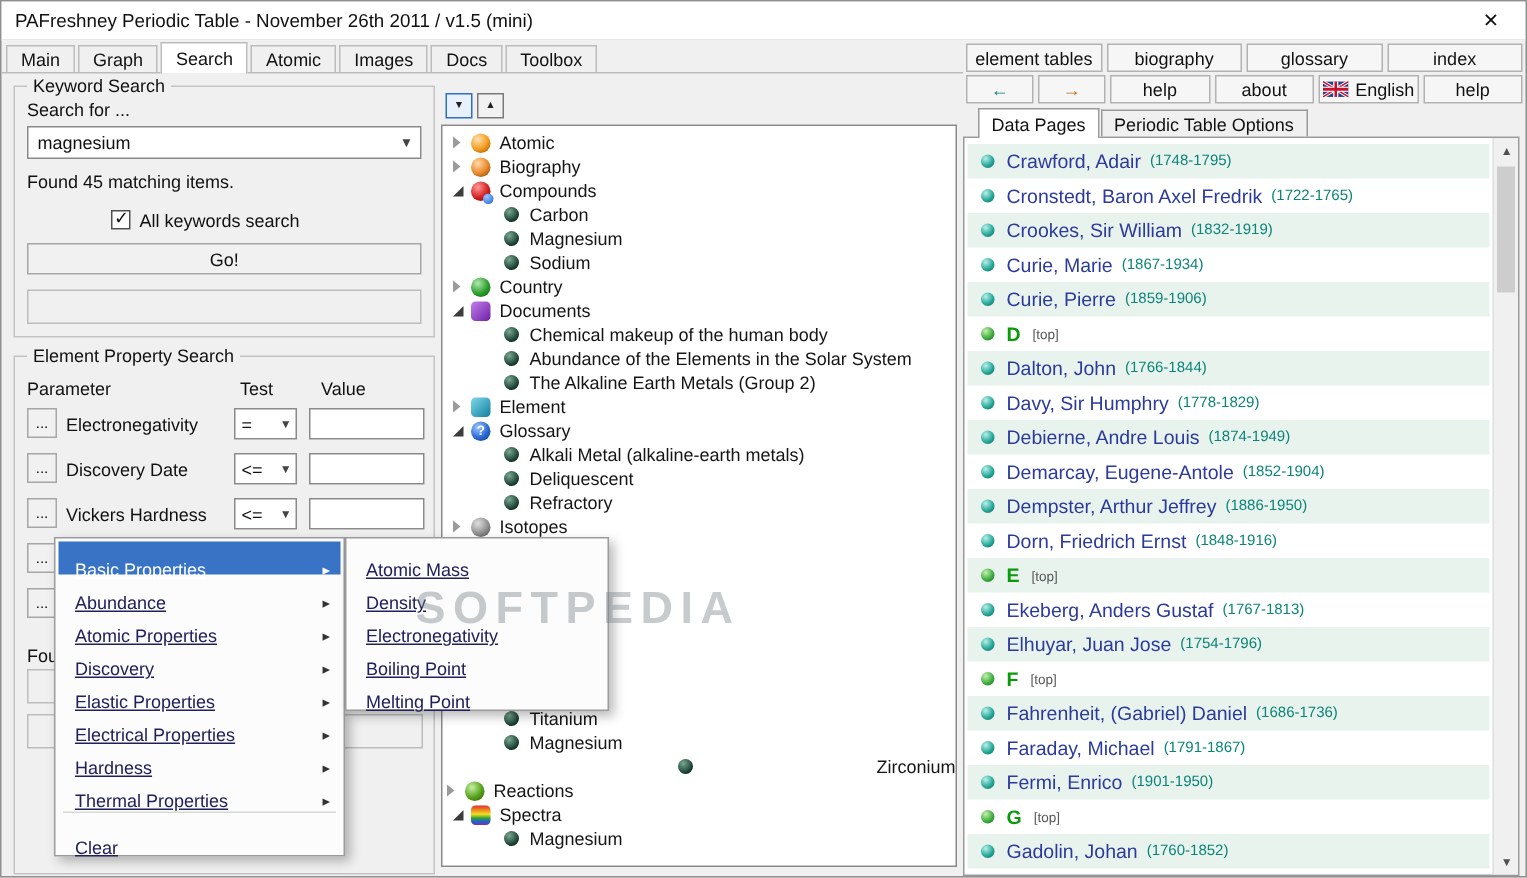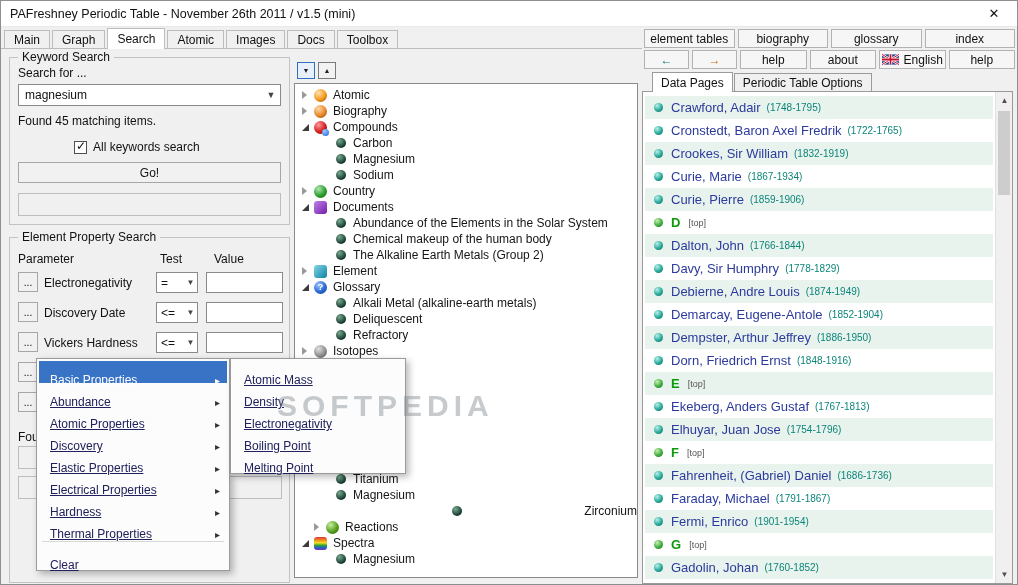--- a/index.html
+++ b/index.html
@@ -33,21 +33,21 @@
   .group { position:absolute; border:1px solid #c3c3c3; background:#f0f0f0; }
   .group-label { position:absolute; top:-8px; left:8px; background:#f0f0f0; padding:0 4px; font-size:12px; }
   #kw-group   { left:8px; top:56px;  width:281px; height:168px; }
   #prop-group { left:8px; top:236px; width:281px; height:346px; }
 
   .lbl { position:absolute; font-size:12px; }
   .combo { position:absolute; left:8px; top:26px; width:263px; height:22px; background:#fff;
            border:1px solid #8a8a8a; display:flex; align-items:center; }
   .combo-text { flex:1; padding:0 6px; font-size:12px; }
   .combo-arrow { width:18px; text-align:center; color:#444; font-size:9px; }
-  .cb-row { position:absolute; left:64px; top:82px; display:flex; align-items:flex-end; gap:6px; }
+  .cb-row { position:absolute; left:64px; top:82px; display:flex; align-items:flex-start; gap:6px; }
   .cb { width:13px; height:13px; border:1px solid #4f4f4f; background:#fff; position:relative; }
   .cb.checked::after { content:"✓"; position:absolute; left:1px; top:-3px; font-size:12px; color:#101010; }
   .push { position:absolute; background:#f1f1f1; border:1px solid #a6a6a6;
           display:flex; align-items:center; justify-content:center; font-size:12px; }
   .push.disabled { background:#f0f0f0; border-color:#bdbdbd; }
 
   
   .prop-head { position:absolute; top:14px; left:0; right:0; }
   .prop-row { position:absolute; left:0; right:0; height:22px; }
   .dots-btn { position:absolute; left:8px; top:0; width:20px; height:20px; background:#f1f1f1;
@@ -287,26 +287,26 @@
         <span class="tlabel">Country</span>
       </div>
       <div class="tree-row" style="padding-left: 4px;">
         <span class="twisty expanded"></span>
         <span class="ticon book-icon"></span>
         <span class="tlabel">Documents</span>
       </div>
       <div class="tree-row" style="padding-left: 24px;">
         <span class="twisty "></span>
         <span class="bullet-icon"></span>
+        <span class="tlabel">Chemical makeup of the human body</span>
+      </div>
+      <div class="tree-row" style="padding-left: 24px;">
+        <span class="twisty "></span>
+        <span class="bullet-icon"></span>
         <span class="tlabel">Abundance of the Elements in the Solar System</span>
-      </div>
-      <div class="tree-row" style="padding-left: 24px;">
-        <span class="twisty "></span>
-        <span class="bullet-icon"></span>
-        <span class="tlabel">Chemical makeup of the human body</span>
       </div>
       <div class="tree-row" style="padding-left: 24px;">
         <span class="twisty "></span>
         <span class="bullet-icon"></span>
         <span class="tlabel">The Alkaline Earth Metals (Group 2)</span>
       </div>
       <div class="tree-row" style="padding-left: 4px;">
         <span class="twisty collapsed"></span>
         <span class="ticon element-icon"></span>
         <span class="tlabel">Element</span>
@@ -344,21 +344,21 @@
       <div class="tree-row" style="padding-left: 24px;">
         <span class="twisty "></span>
         <span class="bullet-icon"></span>
         <span class="tlabel">Magnesium</span>
       </div>
       <div class="tree-row" style="padding-left: 24px; justify-content: space-between;">
         <span class="twisty "></span>
         <span class="bullet-icon"></span>
         <span class="tlabel">Zirconium</span>
       </div>
-      <div class="tree-row" style="padding-left: 16px;">
+      <div class="tree-row" style="padding-left: 0;">
         <span class="twisty collapsed"></span>
         <span class="ticon reactions-icon"></span>
         <span class="tlabel">Reactions</span>
       </div>
       <div class="tree-row" style="padding-left: 4px;">
         <span class="twisty expanded"></span>
         <span class="ticon spectra-icon"></span>
         <span class="tlabel">Spectra</span>
       </div>
       <div class="tree-row" style="padding-left: 24px;">
@@ -516,21 +516,21 @@
           <span class="edates">(1686-1736)</span>
         </div>
         <div class="entry">
           <span class="bullet"></span>
           <span class="ename">Faraday, Michael</span>
           <span class="edates">(1791-1867)</span>
         </div>
         <div class="entry">
           <span class="bullet"></span>
           <span class="ename">Fermi, Enrico</span>
-          <span class="edates">(1901-1954)</span>
+          <span class="edates">(1901-1950)</span>
         </div>
         <div class="entry letter">
           <span class="bullet"></span>
           <span class="ename">G</span>
           <span class="etop">[top]</span>
         </div>
         <div class="entry">
           <span class="bullet"></span>
           <span class="ename">Gadolin, Johan</span>
           <span class="edates">(1760-1852)</span>

